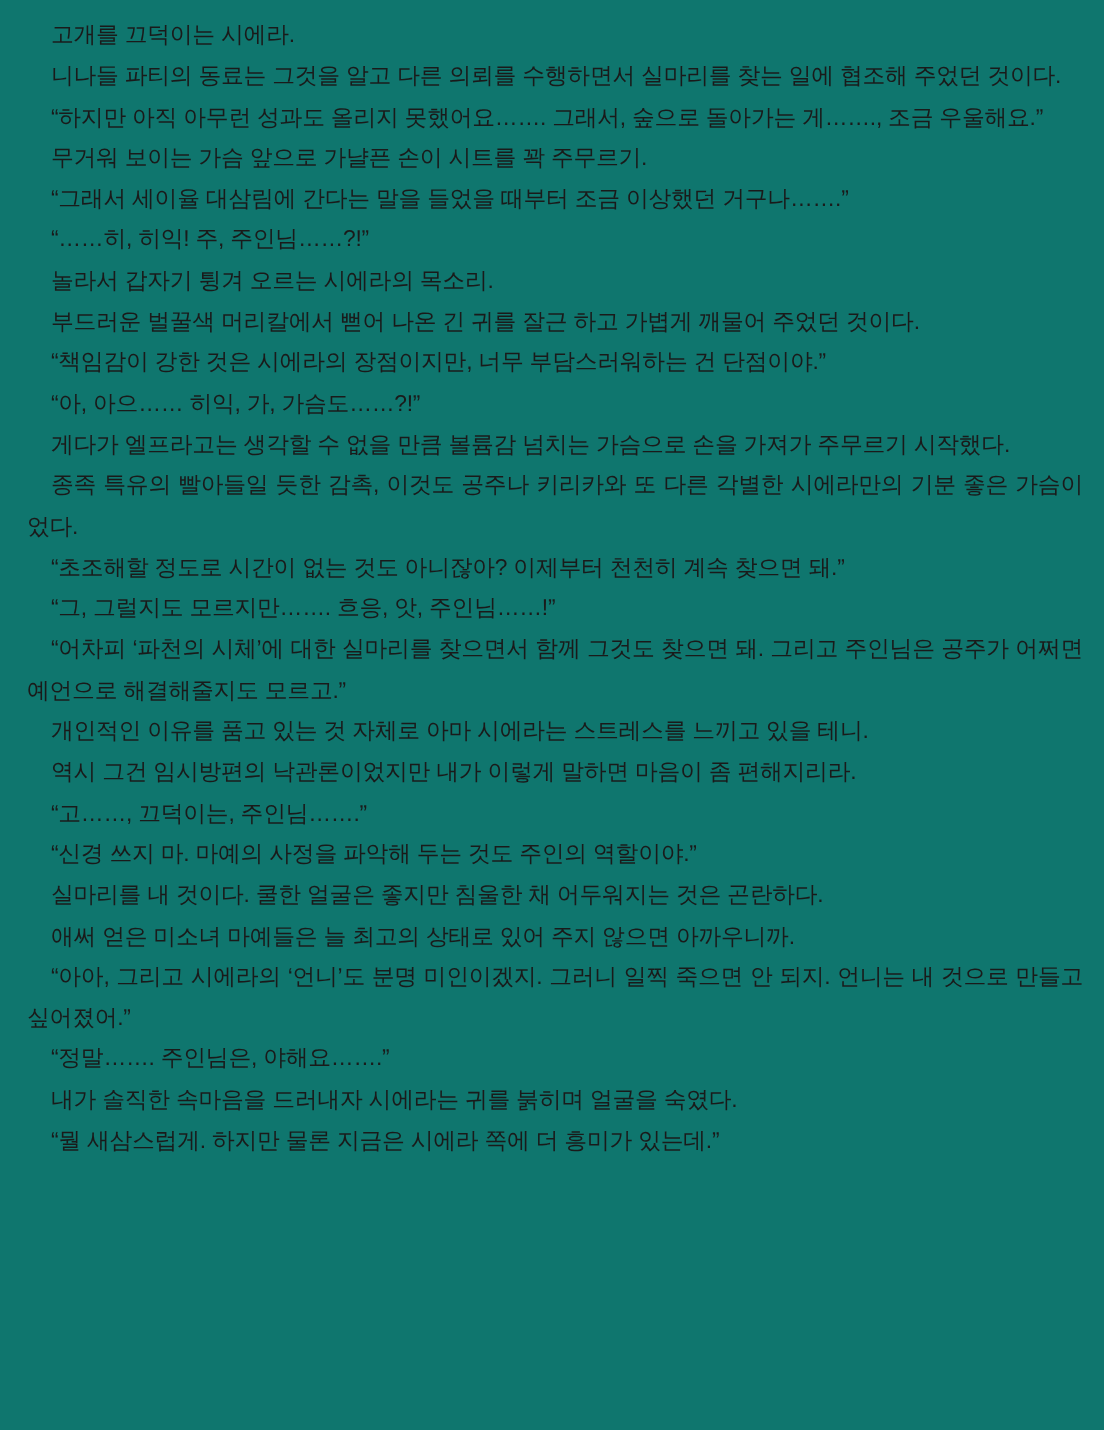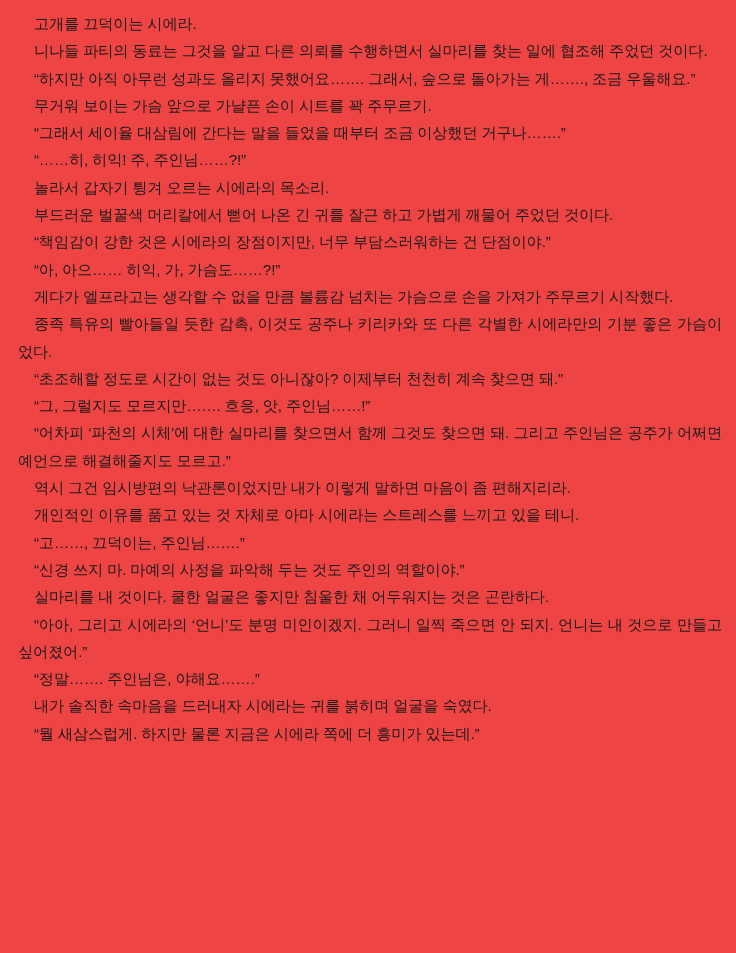--- a/index.html
+++ b/index.html
@@ -12,21 +12,21 @@
     height: 953px;
     font-family: "Liberation Sans", sans-serif;
     color: #1a1a1a;
     overflow: hidden;
   }
   .page {
     width: 736px;
     height: 953px;
     box-sizing: border-box;
     padding: 10px 14px 10px 18px;
-    background: #ef4444;
+    background: #0f766e;
   }
   .body-text {
     font-size: 15.2px;
     line-height: 27.3px;
     letter-spacing: -0.15px;
     text-align: justify;
     word-break: break-all;
   }
   .para {
     margin: 0;
@@ -47,23 +47,24 @@
     <p class="para">“……히, 히익! 주, 주인님……?!”</p>
     <p class="para">놀라서 갑자기 튕겨 오르는 시에라의 목소리.</p>
     <p class="para">부드러운 벌꿀색 머리칼에서 뻗어 나온 긴 귀를 잘근 하고 가볍게 깨물어 주었던 것이다.</p>
     <p class="para">“책임감이 강한 것은 시에라의 장점이지만, 너무 부담스러워하는 건 단점이야.”</p>
     <p class="para">“아, 아으…… 히익, 가, 가슴도……?!”</p>
     <p class="para">게다가 엘프라고는 생각할 수 없을 만큼 볼륨감 넘치는 가슴으로 손을 가져가 주무르기 시작했다.</p>
     <p class="para">종족 특유의 빨아들일 듯한 감촉, 이것도 공주나 키리카와 또 다른 각별한 시에라만의 기분 좋은 가슴이었다.</p>
     <p class="para">“초조해할 정도로 시간이 없는 것도 아니잖아? 이제부터 천천히 계속 찾으면 돼.”</p>
     <p class="para">“그, 그럴지도 모르지만……. 흐응, 앗, 주인님……!”</p>
     <p class="para">“어차피 ‘파천의 시체’에 대한 실마리를 찾으면서 함께 그것도 찾으면 돼. 그리고 주인님은 공주가 어쩌면 예언으로 해결해줄지도 모르고.”</p>
+    <p class="para">개인적인 이유를 품고 있는 것 자체로 아마 시에라는 스트레스를 느끼고 있을 테니.</p>
     <p class="para">역시 그건 임시방편의 낙관론이었지만 내가 이렇게 말하면 마음이 좀 편해지리라.</p>
-    <p class="para">개인적인 이유를 품고 있는 것 자체로 아마 시에라는 스트레스를 느끼고 있을 테니.</p>
     <p class="para">“고……, 끄덕이는, 주인님…….”</p>
     <p class="para">“신경 쓰지 마. 마예의 사정을 파악해 두는 것도 주인의 역할이야.”</p>
     <p class="para">실마리를 내 것이다. 쿨한 얼굴은 좋지만 침울한 채 어두워지는 것은 곤란하다.</p>
+    <p class="para">애써 얻은 미소녀 마예들은 늘 최고의 상태로 있어 주지 않으면 아까우니까.</p>
     <p class="para">“아아, 그리고 시에라의 ‘언니’도 분명 미인이겠지. 그러니 일찍 죽으면 안 되지. 언니는 내 것으로 만들고 싶어졌어.”</p>
     <p class="para">“정말……. 주인님은, 야해요…….”</p>
     <p class="para">내가 솔직한 속마음을 드러내자 시에라는 귀를 붉히며 얼굴을 숙였다.</p>
     <p class="para">“뭘 새삼스럽게. 하지만 물론 지금은 시에라 쪽에 더 흥미가 있는데.”</p>
   </div>
 </div>
 
 </body></html>

